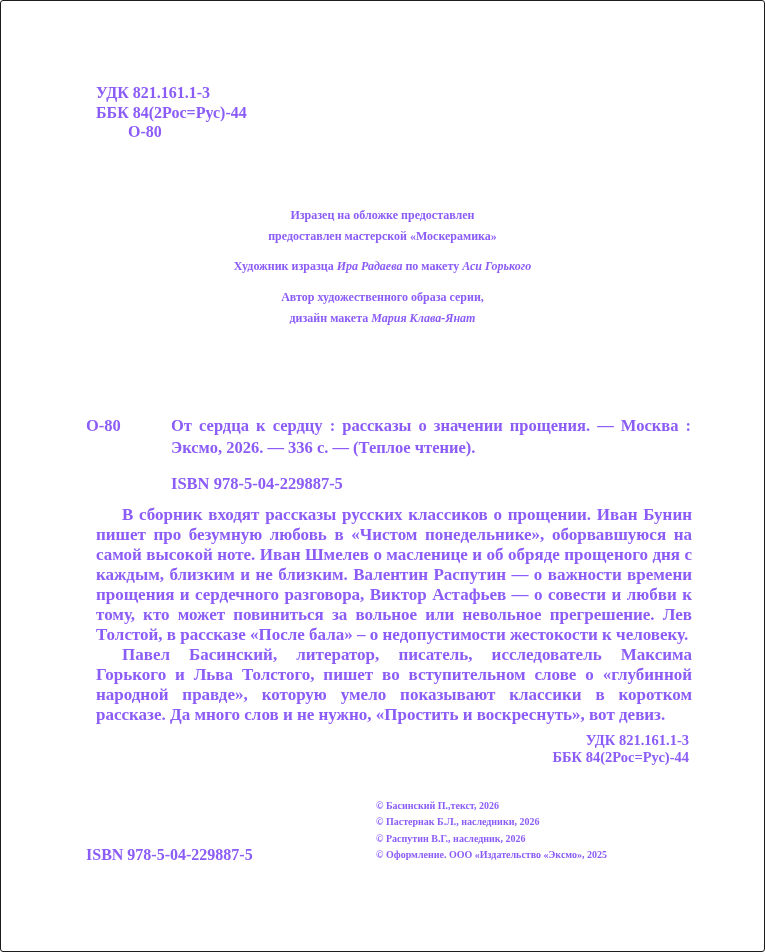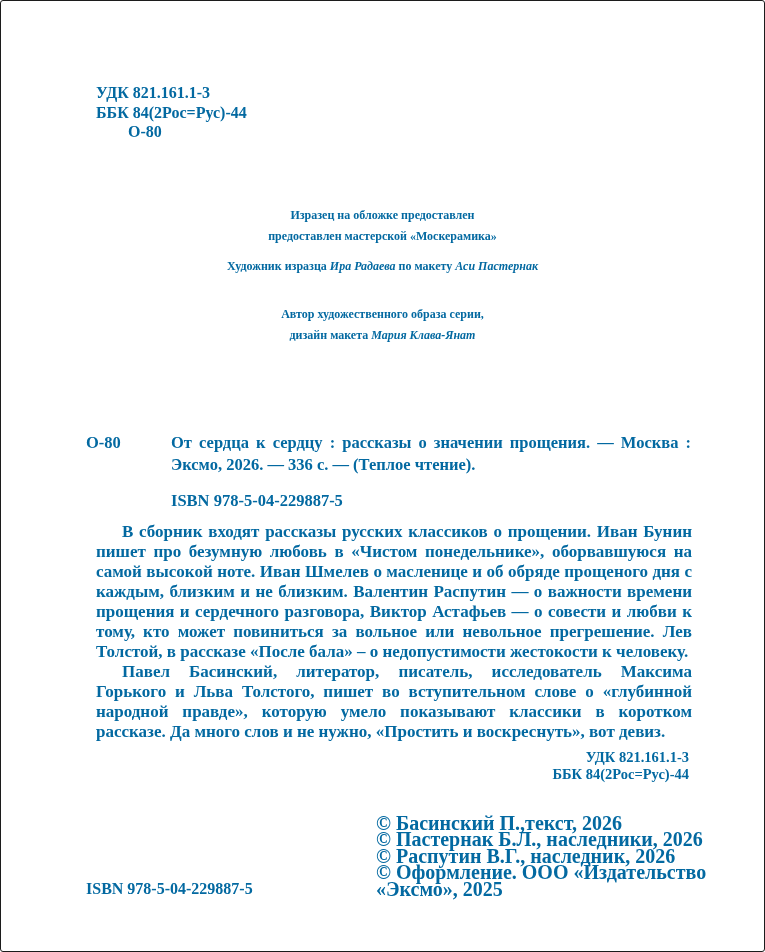--- a/index.html
+++ b/index.html
@@ -6,61 +6,61 @@
   html,body { background:#ffffff; }
   .page {
     width:765px; height:952px;
     background:#ffffff;
     border:1px solid #1c1c1c;
     border-radius:3px;
     position:relative;
     overflow:hidden;
     font-family:"Liberation Serif","DejaVu Serif",serif;
     font-weight:700;
-    color:#0369a1;
+    color:#8b5cf6;
   }
   .top-codes { margin:82px 0 0 95px; font-size:16px; line-height:19.5px; }
   .top-codes .indent { margin-left:32px; }
 
   .credits { margin-top:63px; text-align:center; font-size:12px; line-height:21px; }
   .credits .gap-sm { margin-top:9px; }
-  .credits .gap-md { margin-top:27px; }
+  .credits .gap-md { margin-top:10px; }
   .credits i { font-style:italic;font-family:Liberation Serif, serif; }
 
   .biblio { display:flex; margin:86px 73px 0 85px; font-size:16.5px; line-height:22px; }
   .biblio-code { width:85px; flex:none; }
   .biblio-text { flex:1; text-align:justify; }
 
   .isbn-top { margin:15px 0 0 170px; font-size:16.5px; }
 
   .annotation { margin:11px 72px 0 95px; font-size:17px; line-height:20px; text-align:justify; }
   .annotation p { text-indent:26px; }
 
   .codes-right { margin:7px 75px 0 0; text-align:right; font-size:14.5px; line-height:17.5px; }
 
   .bottom-row { position:relative; margin-top:31px; }
-  .copyright-list { margin-left:375px; font-size:20px; line-height:16.5px; }
+  .copyright-list { margin-left:375px; font-size:10px; line-height:16.5px; }
   .isbn-bottom { position:absolute; left:85px; bottom:0; font-size:16px; line-height:16.5px; }
 </style>
 </head>
 <body>
 
 <div class="page">
 
   <div class="top-codes">
     <div>УДК 821.161.1-3</div>
     <div>ББК 84(2Рос=Рус)-44</div>
     <div class="indent">О-80</div>
   </div>
 
   <div class="credits">
     <div>Изразец на обложке предоставлен</div>
     <div>предоставлен мастерской «Москерамика»</div>
     <div class="gap-sm">
-      <span>Художник изразца </span><i>Ира Радаева</i><span> по макету </span><i>Аси Пастернак</i>
+      <span>Художник изразца </span><i>Ира Радаева</i><span> по макету </span><i>Аси Горького</i>
     </div>
     <div class="gap-md">Автор художественного образа серии,</div>
     <div>
       <span>дизайн макета </span><i>Мария Клава-Янат</i>
     </div>
   </div>
 
   <div class="biblio">
     <span class="biblio-code">О-80</span>
     <div class="biblio-text">От сердца к сердцу : рассказы о значении прощения. — Москва : Эксмо, 2026. — 336 с. — (Теплое чтение).</div>

